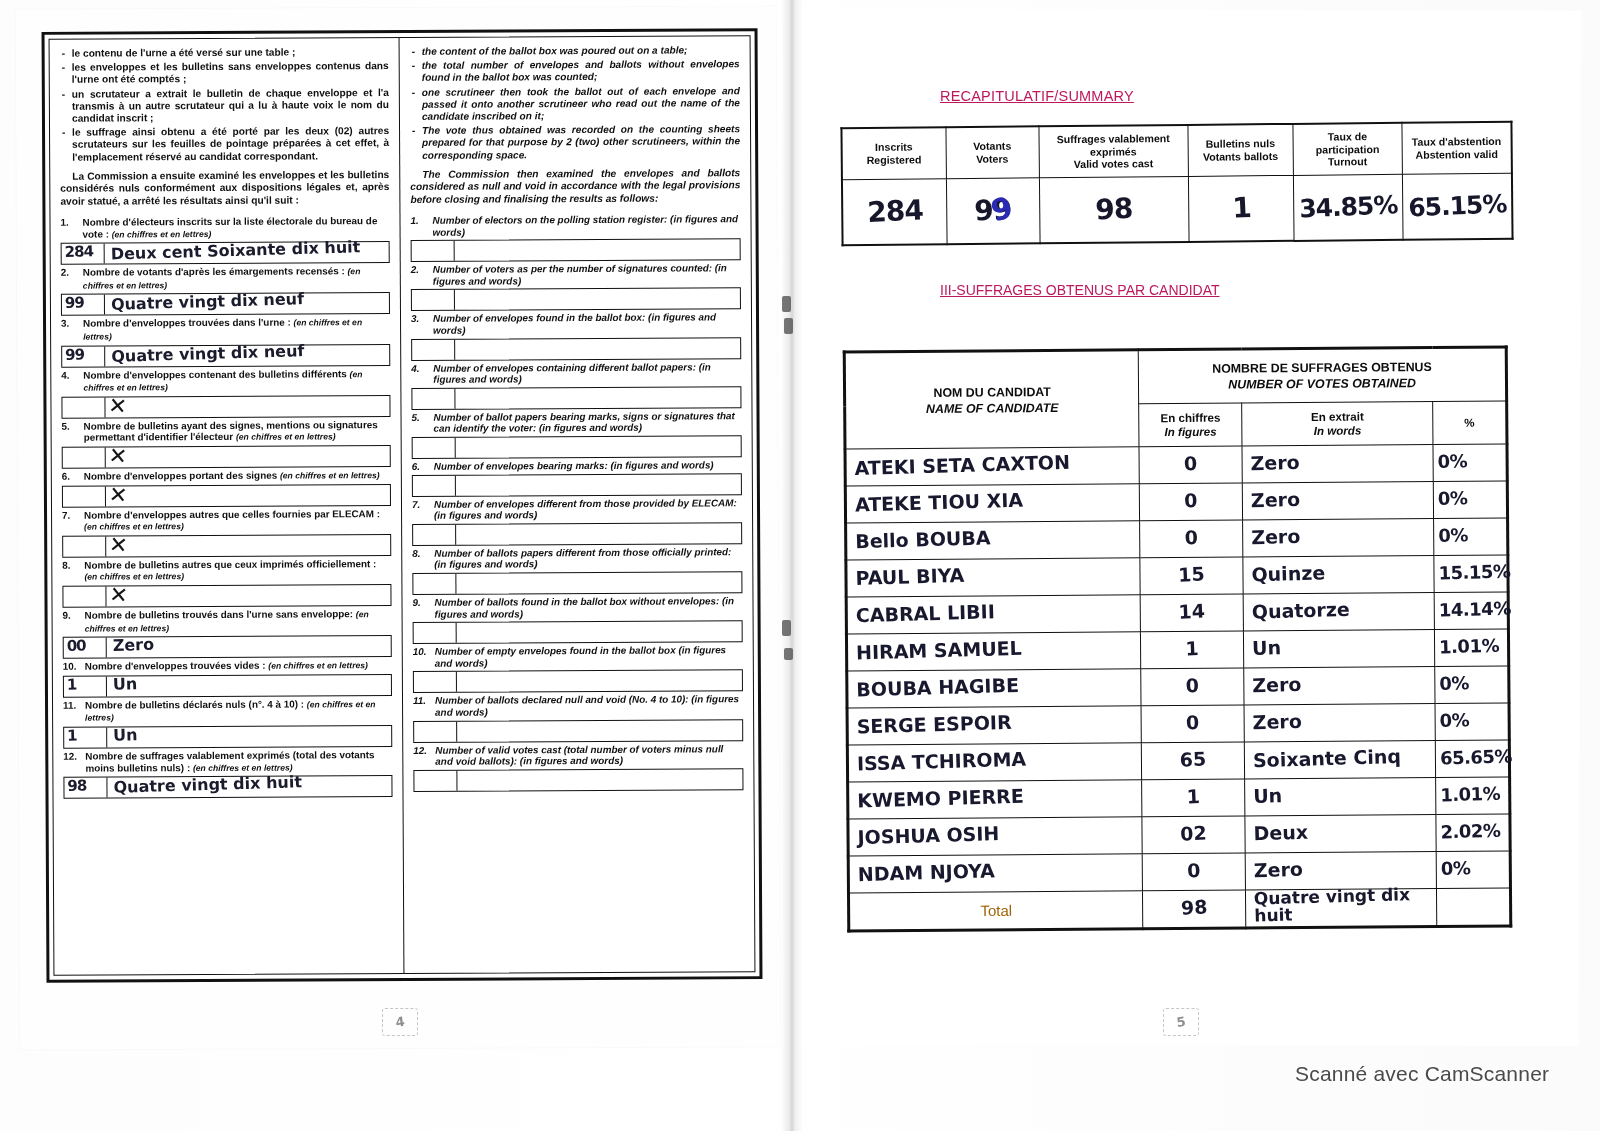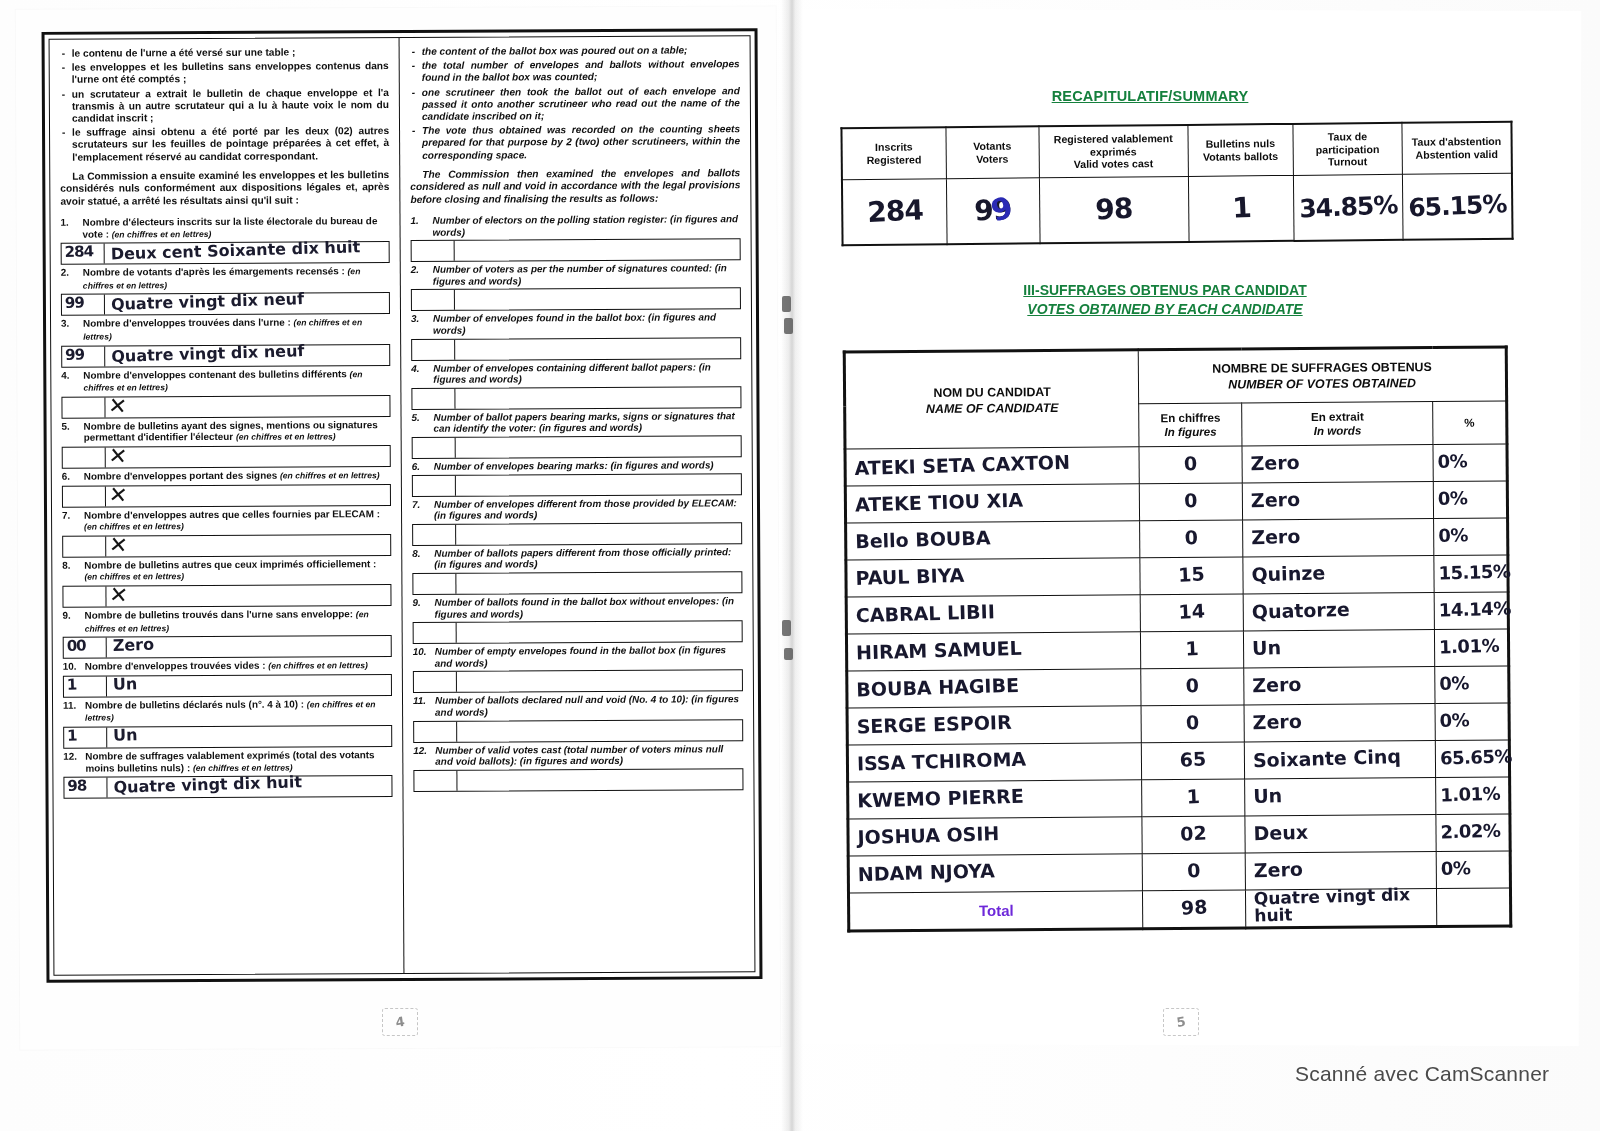--- a/index.html
+++ b/index.html
@@ -73,21 +73,21 @@
   }
   .hw-fig{left:3px;top:-1px;font-size:15px;letter-spacing:-1px;}
   .hw-wrd{left:6px;top:-2px;font-size:16px;letter-spacing:0px;}
   .strike{
     position:absolute;left:46px;top:-4px;font-size:22px;color:#151515;
     font-family:"DejaVu Sans",sans-serif;transform:rotate(6deg);
   }
 
   
   .rtitle{
-    position:absolute;font-weight:bold;text-align:center;color:#15803d;
+    position:absolute;font-weight:normal;text-align:left;color:#be185d;
     text-decoration:underline;
   }
   #recap-title{left:940px;top:88px;width:420px;font-size:14.5px;letter-spacing:.2px;}
   #votes-title{left:940px;top:281px;width:450px;font-size:14px;line-height:19px;}
   #votes-title .l2{font-style:italic;}
 
   .summary{
     position:absolute;left:841px;top:124px;width:672px;
     border:2.5px solid #111;border-collapse:collapse;background:#fff;
     transform:rotate(-0.55deg);
@@ -126,21 +126,21 @@
   .c-pct{width:70px;}
   .vhw{
     position:absolute;left:8px;top:50%;transform:translateY(-58%) rotate(-1.2deg);
     font-family:"DejaVu Sans",sans-serif;font-weight:bold;color:#18182e;
     white-space:nowrap;font-size:19px;letter-spacing:0px;
   }
   .vhw.c{left:50%;transform:translate(-50%,-58%) rotate(-2deg);}
   .vhw.pct{left:4px;font-size:18px;letter-spacing:-.5px;}
   .total-lbl{
     position:absolute;left:50%;top:50%;transform:translate(-50%,-50%);
-    font-size:15px;font-weight:bold;color:#6d28d9;
+    font-size:15px;font-weight:normal;color:#a16207;
   }
   .total-words{font-size:17px;line-height:17px;white-space:normal;width:180px;}
 
   .pagebox{
     position:absolute;width:34px;height:26px;border:1px dashed #9a9a9a;
     border-radius:3px;opacity:.55;
   }
   .pagebox span{
     position:absolute;left:50%;top:50%;transform:translate(-50%,-50%) rotate(-8deg);
     font-family:"DejaVu Sans",sans-serif;font-size:13px;color:#333;font-weight:bold;
@@ -471,41 +471,40 @@
   <span>4</span>
 </div>
 
 <div class="rtitle" id="recap-title">RECAPITULATIF/SUMMARY</div>
 
 <table class="summary">
   <thead>
       <tr id="sum-head">
         <th style="width: 112px;"><span>Inscrits</span><span class="en">Registered</span></th>
         <th style="width: 104px;"><span>Votants</span><span class="en">Voters</span></th>
-        <th style="width: 172px;"><span>Registered valablement exprimés</span><span class="en">Valid votes cast</span></th>
+        <th style="width: 172px;"><span>Suffrages valablement exprimés</span><span class="en">Valid votes cast</span></th>
         <th style="width: 118px;"><span>Bulletins nuls</span><span class="en">Votants ballots</span></th>
         <th style="width: 105px;"><span>Taux de participation</span><span class="en">Turnout</span></th>
         <th style="width: 105px;"><span>Taux d'abstention</span><span class="en">Abstention valid</span></th>
       </tr>
     </thead>
   <tbody>
       <tr id="sum-body">
         <td><span class="sum-hw">284</span></td>
         <td><span class="sum-hw">99</span><span class="scribble">9</span></td>
         <td><span class="sum-hw">98</span></td>
         <td><span class="sum-hw">1</span></td>
         <td><span class="sum-hw small">34.85%</span></td>
         <td><span class="sum-hw small">65.15%</span></td>
       </tr>
     </tbody>
 </table>
 
 <div class="rtitle" id="votes-title">
   <div class="l1">III-SUFFRAGES OBTENUS PAR CANDIDAT</div>
-  <div class="l2">VOTES OBTAINED BY EACH CANDIDATE</div>
 </div>
 
 <table class="votes">
   <thead>
     <tr>
       <th class="hdr-main c-name" rowspan="2">
         <span>NOM DU CANDIDAT</span>
         <span class="en">NAME OF CANDIDATE</span>
       </th>
       <th class="hdr-main" colspan="3">

